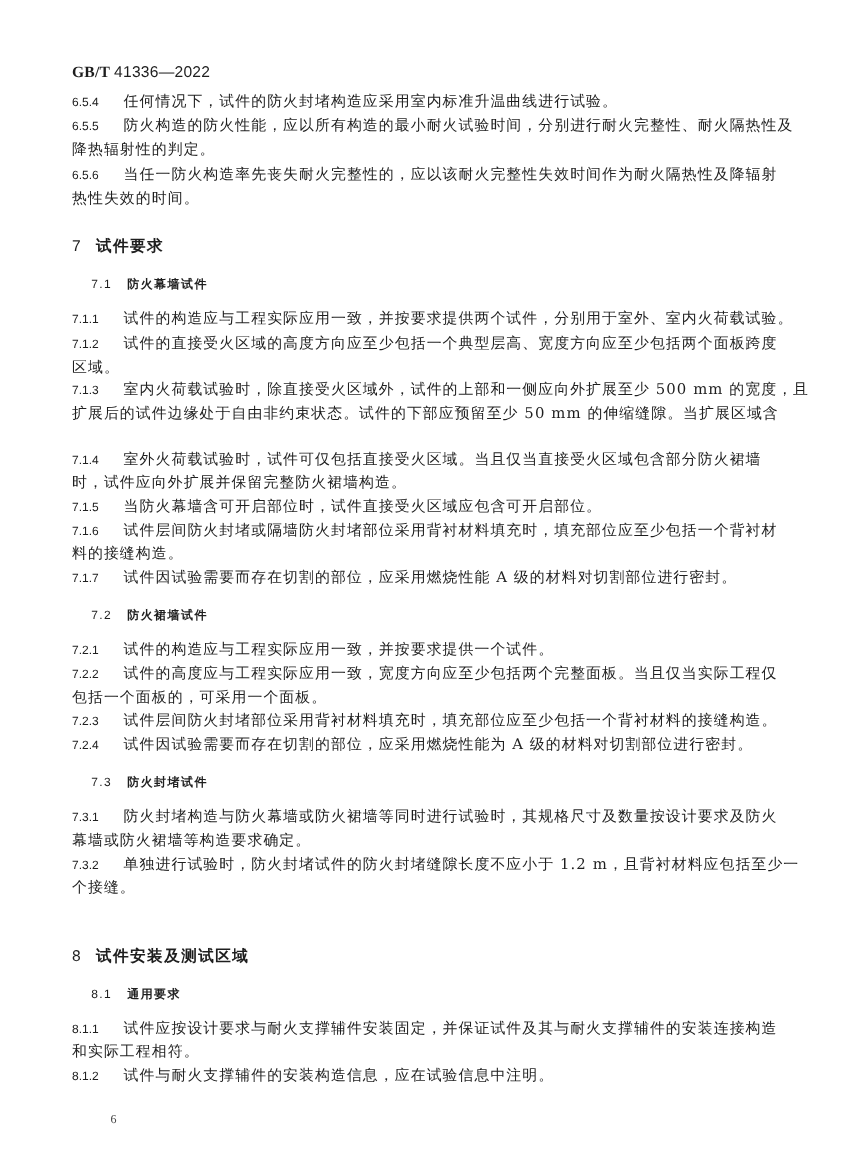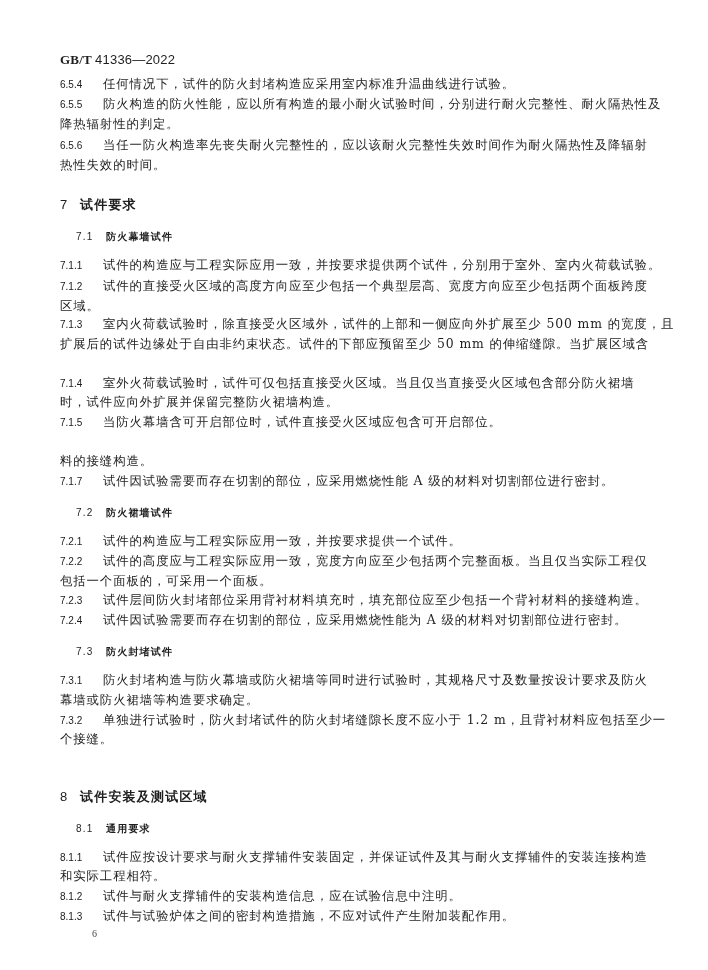--- a/index.html
+++ b/index.html
@@ -65,20 +65,21 @@
   <div class="line last" style="top:298px">区域。</div>
 
   <div class="line" style="top:316px"><span class="label">7.1.3</span><span>室内火荷载试验时，除直接受火区域外，试件的上部和一侧应向外扩展至少 500 mm 的宽度，且</span></div>
   <div class="line" style="top:336px">扩展后的试件边缘处于自由非约束状态。试件的下部应预留至少 50 mm 的伸缩缝隙。当扩展区域含</div>
 
   <div class="line" style="top:375px"><span class="label">7.1.4</span><span>室外火荷载试验时，试件可仅包括直接受火区域。当且仅当直接受火区域包含部分防火裙墙</span></div>
   <div class="line last" style="top:394px">时，试件应向外扩展并保留完整防火裙墙构造。</div>
 
   <div class="line last" style="top:414px"><span class="label">7.1.5</span><span>当防火幕墙含可开启部位时，试件直接受火区域应包含可开启部位。</span></div>
 
+  <div class="line" style="top:434px"><span class="label">7.1.6</span><span>试件层间防火封堵或隔墙防火封堵部位采用背衬材料填充时，填充部位应至少包括一个背衬材</span></div>
   <div class="line last" style="top:453px">料的接缝构造。</div>
 
   <div class="line last" style="top:473px"><span class="label">7.1.7</span><span>试件因试验需要而存在切割的部位，应采用燃烧性能 A 级的材料对切割部位进行密封。</span></div>
 
   <div class="head-2" style="top:506px"><span class="hnum">7.2</span><span>防火裙墙试件</span></div>
 
   <div class="line last" style="top:533px"><span class="label">7.2.1</span><span>试件的构造应与工程实际应用一致，并按要求提供一个试件。</span></div>
 
   <div class="line" style="top:553px"><span class="label">7.2.2</span><span>试件的高度应与工程实际应用一致，宽度方向应至少包括两个完整面板。当且仅当实际工程仅</span></div>
   <div class="line last" style="top:573px">包括一个面板的，可采用一个面板。</div>
@@ -99,16 +100,15 @@
 
   <div class="head-1" style="top:788px"><span class="hnum">8</span><span>试件安装及测试区域</span></div>
 
   <div class="head-2" style="top:822px"><span class="hnum">8.1</span><span>通用要求</span></div>
 
   <div class="line" style="top:849px"><span class="label">8.1.1</span><span>试件应按设计要求与耐火支撑辅件安装固定，并保证试件及其与耐火支撑辅件的安装连接构造</span></div>
   <div class="line last" style="top:868px">和实际工程相符。</div>
 
   <div class="line last" style="top:888px"><span class="label">8.1.2</span><span>试件与耐火支撑辅件的安装构造信息，应在试验信息中注明。</span></div>
 
-  <div class="line last" style="top:908px"><span class="label">8.1.3</span><span>试件与试验炉体之间的密封构造措施，不应对试件产生附加装配作用。</span></div>
 
   <div class="page-number" style="top:928px">6</div>
 </div>
 
 </body></html>

